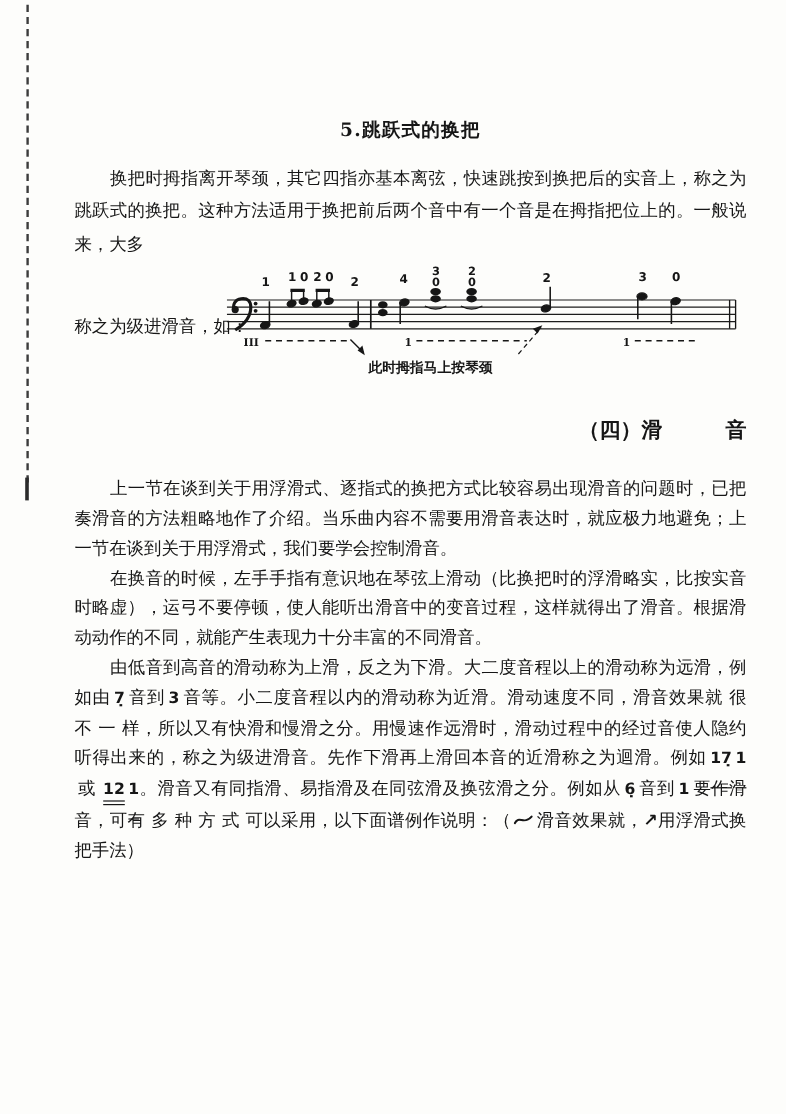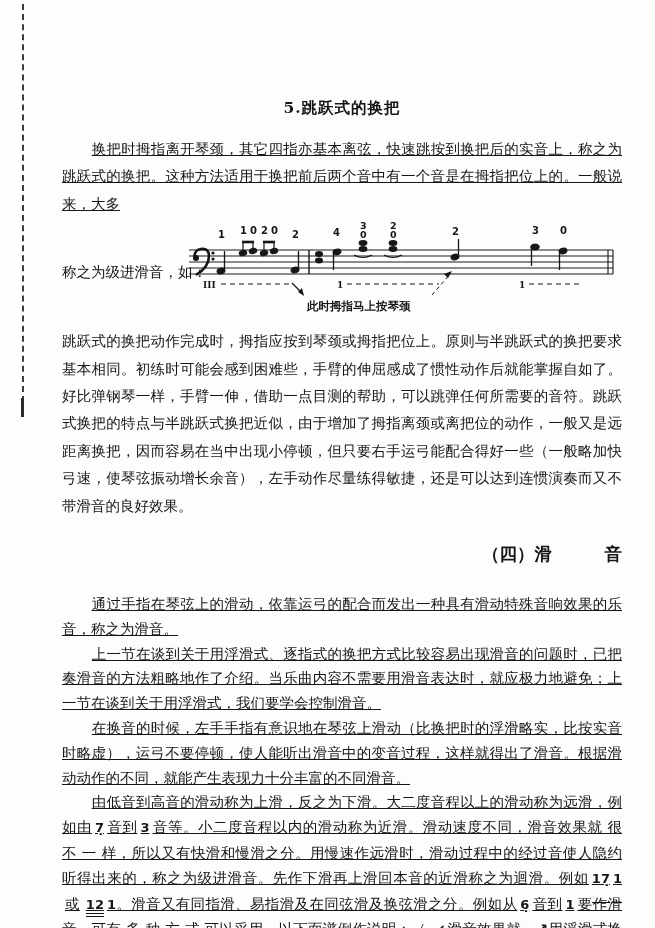--- a/index.html
+++ b/index.html
@@ -24,21 +24,21 @@
 
   .title5 {
     font-size:15.5px; font-weight:bold; text-align:center;
     margin:0 0 17px 0; letter-spacing:1px;
   }
   .para {
     margin:0; font-size:14.5px; line-height:27.4px;
     text-align:justify; text-justify:inter-ideograph;
   }
   .sec4 .para { line-height:24.8px; }
-  .indent { text-indent:2.05em;text-decoration:underline; }
+  .indent { text-indent:2.05em; }
 
   .figure { display:flex; align-items:center; margin:2px 0 4px 0; }
   .fig-label { font-size:14.5px; white-space:nowrap; width:127px; flex:0 0 auto; }
   .staff-wrap { flex:1; }
 
   .title4 {
     font-size:17.5px; font-weight:bold; text-align:right;
     margin:22px 0 26px 0;
   }
 
@@ -180,27 +180,25 @@
             </g>
 
             <text class="pos" x="330" y="68">1</text>
             <line x1="340" y1="64" x2="392" y2="64" stroke="#161616" stroke-width="1.2" stroke-dasharray="5,4"></line>
 
             <text class="annot" x="118" y="90">此时拇指马上按琴颈</text>
           </svg>
         </span>
       </div>
 
-      <p class="para">跳跃式的换把动作完成时，拇指应按到琴颈或拇指把位上。原则与半跳跃式的换把要求基本相同。初练时可能会感到困难些，手臂的伸屈感成了惯性动作后就能掌握自如了。好比弹钢琴一样，手臂一伸，借助一点目测的帮助，可以跳弹任何所需要的音符。跳跃式换把的特点与半跳跃式换把近似，由于增加了拇指离颈或离把位的动作，一般又是远距离换把，因而容易在当中出现小停顿，但只要右手运弓能配合得好一些（一般略加快弓速，使琴弦振动增长余音），左手动作尽量练得敏捷，还是可以达到连惯演奏而又不带滑音的良好效果。</p>
     </div>
 
     <div class="sec4">
       <h2 class="title4">（四）滑　　　音</h2>
 
-      <p class="para indent">通过手指在琴弦上的滑动，依靠运弓的配合而发出一种具有滑动特殊音响效果的乐音，称之为滑音。</p>
       <p class="para indent">上一节在谈到关于用浮滑式、逐指式的换把方式比较容易出现滑音的问题时，已把奏滑音的方法粗略地作了介绍。当乐曲内容不需要用滑音表达时，就应极力地避免；上一节在谈到关于用浮滑式，我们要学会控制滑音。</p>
       <p class="para indent">在换音的时候，左手手指有意识地在琴弦上滑动（比换把时的浮滑略实，比按实音时略虚），运弓不要停顿，使人能听出滑音中的变音过程，这样就得出了滑音。根据滑动动作的不同，就能产生表现力十分丰富的不同滑音。</p>
 
       <p class="para indent">
         <span>由低音到高音的滑动称为上滑，反之为下滑。大二度音程以上的滑动称为远滑，例如由</span><span class="jp g">7̣</span><span>音到</span><span class="jp g">3</span><span>音等。小二度音程以内的滑动称为近滑。滑动速度不同，滑音效果就 很 不 一 样，所以又有快滑和慢滑之分。用慢速作远滑时，滑动过程中的经过音使人隐约听得出来的，称之为级进滑音。先作下滑再上滑回本音的近滑称之为迴滑。例如</span><span class="jp g u">17̣</span><span class="jp u">1</span><span class="g">或</span><span class="jp g uu">12</span><span class="jp u">1</span><span>。滑音又有同指滑、易指滑及在同弦滑及换弦滑之分。例如从</span><span class="jp g">6̣</span><span>音到</span><span class="jp g">1</span><span>要作滑音，可有 多 种 方 式 可以采用，以下面谱例作说明：（</span><span class="slide-icon"><svg width="17" height="12" viewBox="0 0 17 12">
               <path d="M1 9 C4.5 2, 8.5 11, 15 3.5" fill="none" stroke="#161616" stroke-width="1.7" stroke-linecap="round"></path>
             </svg></span><span>滑音效果就，</span><span class="arrow-glyph">↗</span><span>用浮滑式换把手法）</span>
       </p>
     </div>
 

